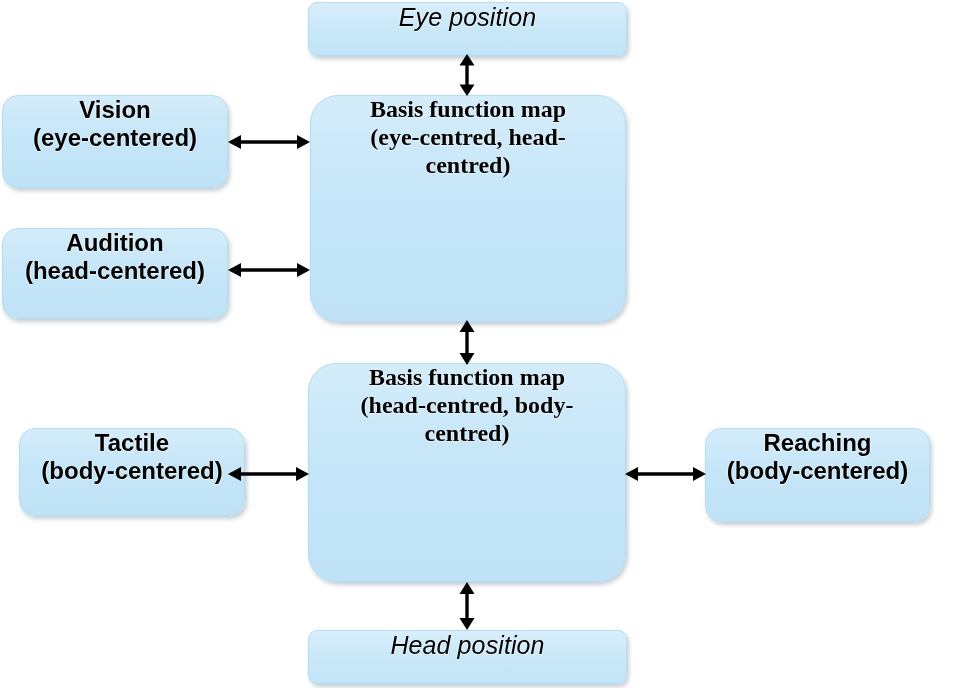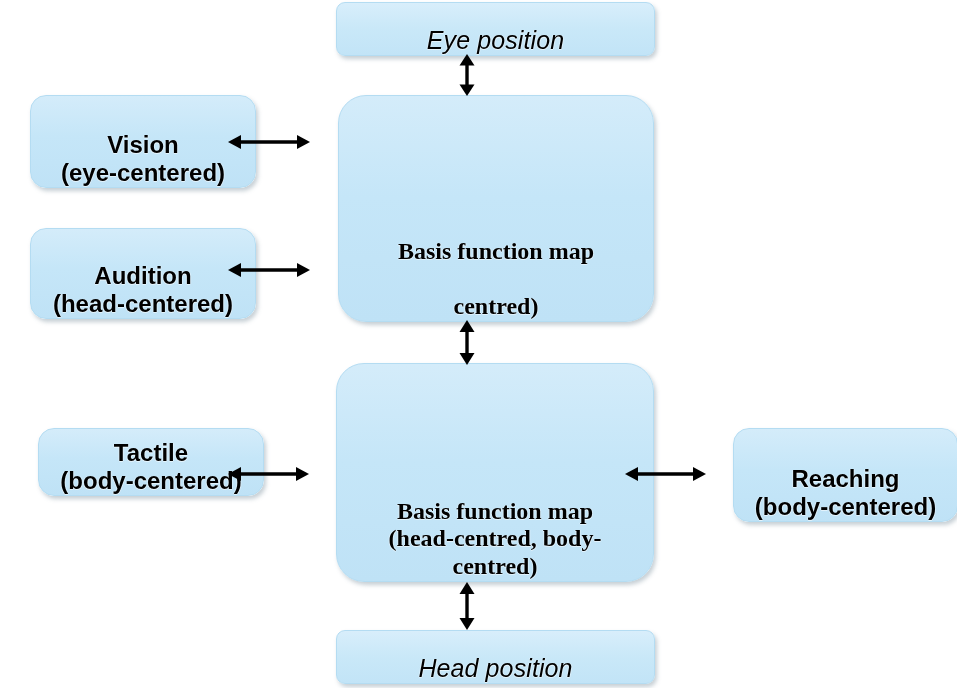--- a/index.html
+++ b/index.html
@@ -16,28 +16,27 @@
     height: 688px;
     background: #ffffff;
     overflow: hidden;
   }
 
   
   .node {
     position: absolute;
     box-sizing: border-box;
     display: flex;
-    align-items: flex-end;
+    align-items: flex-start;
     justify-content: center;
     text-align: center;
     color: #000000;
     background: linear-gradient(180deg, #d4ecfa 0%, #c5e6f8 45%, #bfe2f6 100%);
     border: 1px solid #b4dcf2;
     box-shadow: 2px 3px 4px rgba(120,140,155,0.42);
-    margin-left: 28px;
     -webkit-font-smoothing: antialiased;
   }
   .node .label {
     display: block;
     line-height: 1.16;
     padding: 0 8px;
     text-shadow:
       0 1px 0 rgba(255,255,255,0.55),
       1px 0 0 rgba(255,255,255,0.30),
       -1px 0 0 rgba(255,255,255,0.30);
@@ -103,26 +102,26 @@
   <div class="node side" style="left:2px; top:95px; width:226px; height:93px;">
     <span class="label">
       <span>Vision</span><br>
       <span>(eye-centered)</span>
     </span>
   </div>
 
   <div class="node map" style="left:310px; top:95px; width:316px; height:227px;">
     <span class="label">
       <span>Basis function map</span><br>
-      <br>
+      <span>(eye-centred, head-</span><br>
       <span>centred)</span>
     </span>
   </div>
 
-  <div class="node side" style="left:10px; top:428px; width:226px; height:68px;">
+  <div class="node side" style="left:19px; top:428px; width:226px; height:88px;">
     <span class="label">
       <span>Tactile</span><br>
       <span>(body-centered)</span>
     </span>
   </div>
 
   <div class="node map" style="left:308px; top:363px; width:318px; height:219px;">
     <span class="label">
       <span>Basis function map</span><br>
       <span>(head-centred, body-</span><br>

